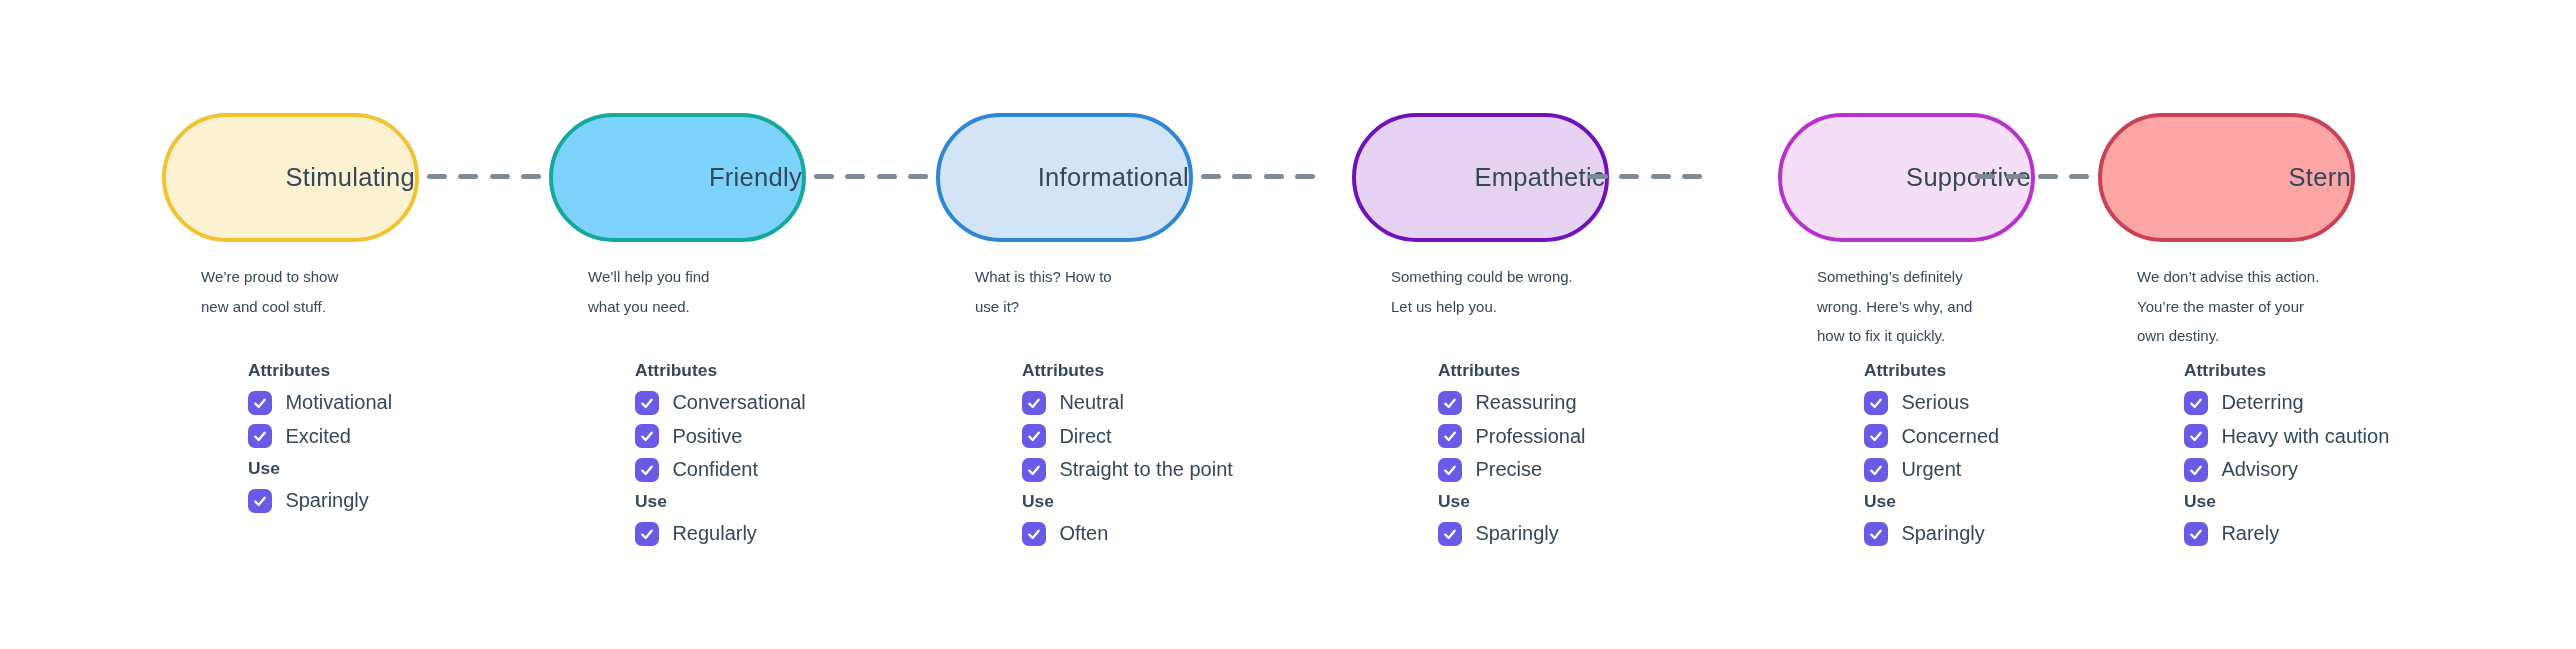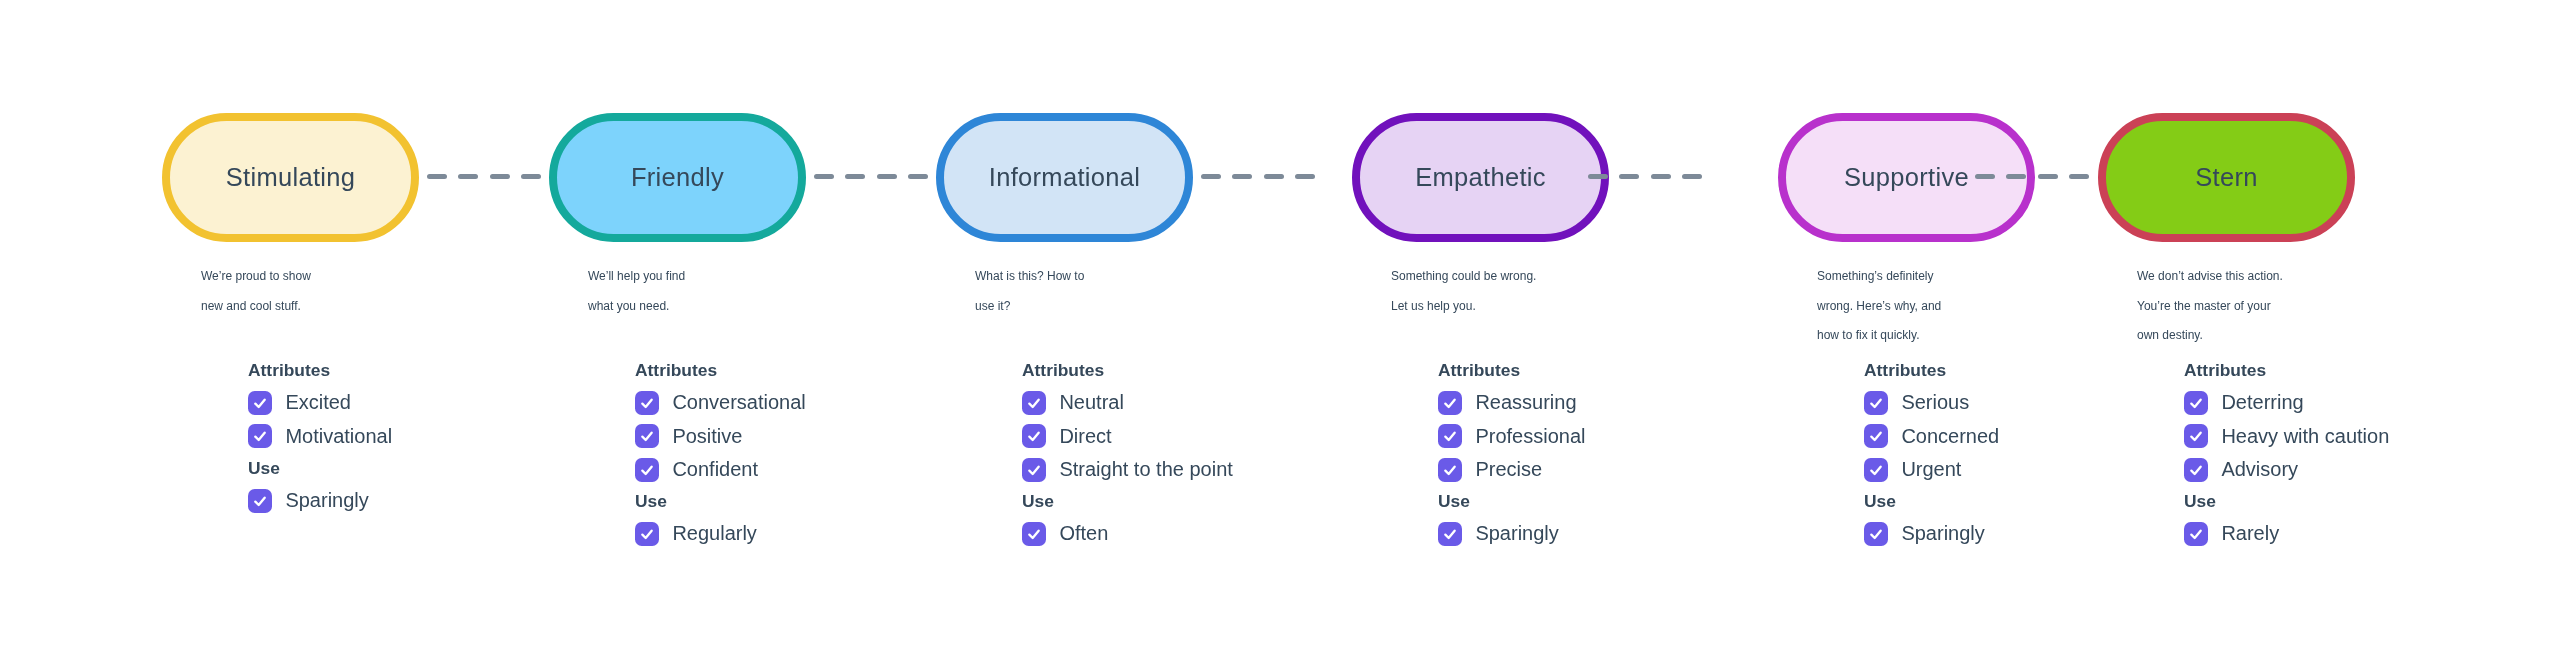--- a/index.html
+++ b/index.html
@@ -5,27 +5,27 @@
   html,body{margin:0;padding:0;background:#fff;}
   #canvas{
     position:relative;width:2576px;height:649px;overflow:hidden;
     background:var(--bg,#ffffff);
     font-family:"Liberation Sans",sans-serif;
     color:var(--text,#35485a);
   }
   .col{position:absolute;top:113px;width:387px;}
   .pill{
     width:257px;height:129px;box-sizing:border-box;
-    border:8px solid #0f172a;border-radius:670px;
-    display:flex;align-items:center;justify-content:center;
+    border:4px solid #0f172a;border-radius:670px;
+    display:flex;align-items:center;justify-content:flex-end;
   }
   .pill-label{font-size:25.5px;font-weight:500;letter-spacing:0.3px;}
   .desc{
     margin:20px 0 0 39px;height:98px;box-sizing:border-box;
-    font-size:12px;line-height:29.5px;font-weight:500;white-space:pre-line;
+    font-size:15px;line-height:29.5px;font-weight:500;white-space:pre-line;
   }
   .attrs{margin-left:86px;}
   .sec-label{font-size:17.4px;font-weight:700;line-height:21.5px;margin-bottom:9.4px;}
   .use-label{margin-top:9.4px;}
   .row{display:flex;align-items:center;height:24px;margin-bottom:9.4px;}
   .cb{
     flex:0 0 24px;width:24px;height:24px;border-radius:6.7px;
     background:var(--checkbox,#6a5ae8);color:var(--checkmark,#fff);
     display:flex;align-items:center;justify-content:center;cursor:pointer;
   }
@@ -46,29 +46,29 @@
     <div class="desc">We’re proud to show
 new and cool stuff.</div>
     <div class="attrs">
       <div class="sec-label">Attributes</div>
       <div class="row">
         <span class="cb">
             <svg viewBox="0 0 24 24">
               <path d="M5 13l5 5L19 7" fill="none" stroke="currentColor" stroke-width="3.5" stroke-linecap="round" stroke-linejoin="round"></path>
             </svg>
           </span>
+        <span class="lbl">Motivational</span>
+      </div>
+      <div class="row">
+        <span class="cb">
+            <svg viewBox="0 0 24 24">
+              <path d="M5 13l5 5L19 7" fill="none" stroke="currentColor" stroke-width="3.5" stroke-linecap="round" stroke-linejoin="round"></path>
+            </svg>
+          </span>
         <span class="lbl">Excited</span>
-      </div>
-      <div class="row">
-        <span class="cb">
-            <svg viewBox="0 0 24 24">
-              <path d="M5 13l5 5L19 7" fill="none" stroke="currentColor" stroke-width="3.5" stroke-linecap="round" stroke-linejoin="round"></path>
-            </svg>
-          </span>
-        <span class="lbl">Motivational</span>
       </div>
       <div class="sec-label use-label">Use</div>
       <div class="row">
         <span class="cb">
             <svg viewBox="0 0 24 24">
               <path d="M5 13l5 5L19 7" fill="none" stroke="currentColor" stroke-width="3.5" stroke-linecap="round" stroke-linejoin="round"></path>
             </svg>
           </span>
         <span class="lbl">Sparingly</span>
       </div>
@@ -246,21 +246,21 @@
             <svg viewBox="0 0 24 24">
               <path d="M5 13l5 5L19 7" fill="none" stroke="currentColor" stroke-width="3.5" stroke-linecap="round" stroke-linejoin="round"></path>
             </svg>
           </span>
         <span class="lbl">Sparingly</span>
       </div>
     </div>
   </div>
 
   <div class="col" style="left:2098px">
-    <div class="pill" style="background: #84cc16; border-color: rgb(203, 65, 86);">
+    <div class="pill" style="background: #fca5a5; border-color: rgb(203, 65, 86);">
       <span class="pill-label">Stern</span>
     </div>
     <div class="desc">We don’t advise this action.
 You’re the master of your
 own destiny.</div>
     <div class="attrs">
       <div class="sec-label">Attributes</div>
       <div class="row">
         <span class="cb">
             <svg viewBox="0 0 24 24">

